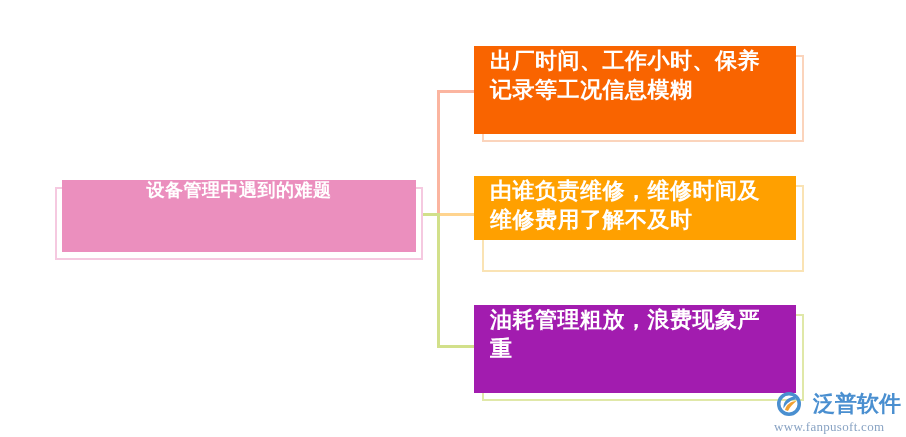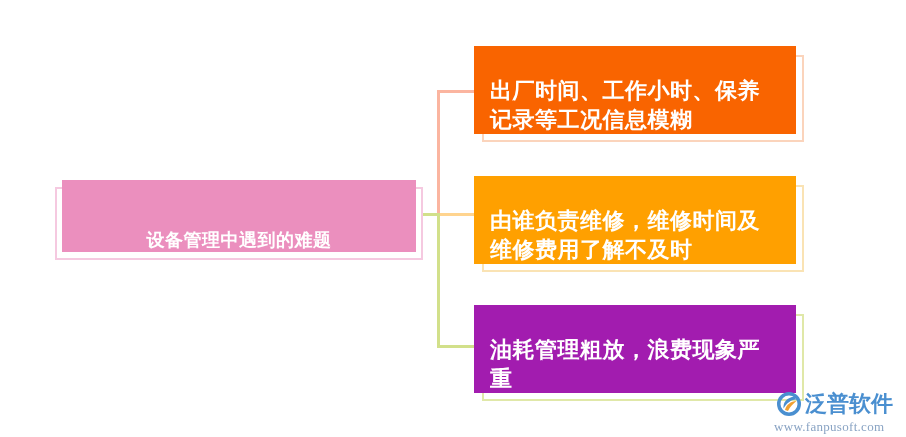--- a/index.html
+++ b/index.html
@@ -16,21 +16,21 @@
     height: 437px;
     background: #ffffff;
     overflow: hidden;
   }
 
   
   .node {
     position: absolute;
     box-sizing: border-box;
     display: flex;
-    align-items: flex-end;
+    align-items: flex-start;
     color: #ffffff;
     font-weight: bold;
     letter-spacing: 0.5px;
     z-index: 3;
   }
   
   .frame {
     position: absolute;
     box-sizing: border-box;
     background: transparent;
@@ -72,21 +72,21 @@
   }
   .frame-branch {
     left: 482px;
     width: 322px;
     background: #ffffff;
   }
 
   .node-b1 { top: 46px;  height: 88px; background: #f96400; }
   .frame-b1 { top: 55px; height: 87px; border: 2px solid #fbd4bc; }
 
-  .node-b2 { top: 176px; height: 88px; background: #ffa000; }
+  .node-b2 { top: 176px; height: 64px; background: #ffa000; }
   .frame-b2 { top: 185px; height: 87px; border: 2px solid #fae3b4; }
 
   .node-b3 { top: 305px; height: 88px; background: #a21caf; }
   .frame-b3 { top: 314px; height: 87px; border: 2px solid #e0e8a8; }
 
   
   .conn {
     position: absolute;
     z-index: 1;
   }
@@ -118,21 +118,21 @@
   .logo-mark {
     width: 30px;
     height: 28px;
     flex: 0 0 30px;
   }
   .logo-name {
     font-size: 22px;
     font-weight: bold;
     color: #4a8fd0;
     letter-spacing: 0px;
-    margin-left: 1px;
+    margin-left: 9px;
     white-space: nowrap;
   }
   .logo-url {
     font-family: "Liberation Serif", "DejaVu Serif", serif;
     font-size: 13px;
     color: #8aa4c4;
     letter-spacing: 0.3px;
     margin-top: 1px;
     white-space: nowrap;
   }

